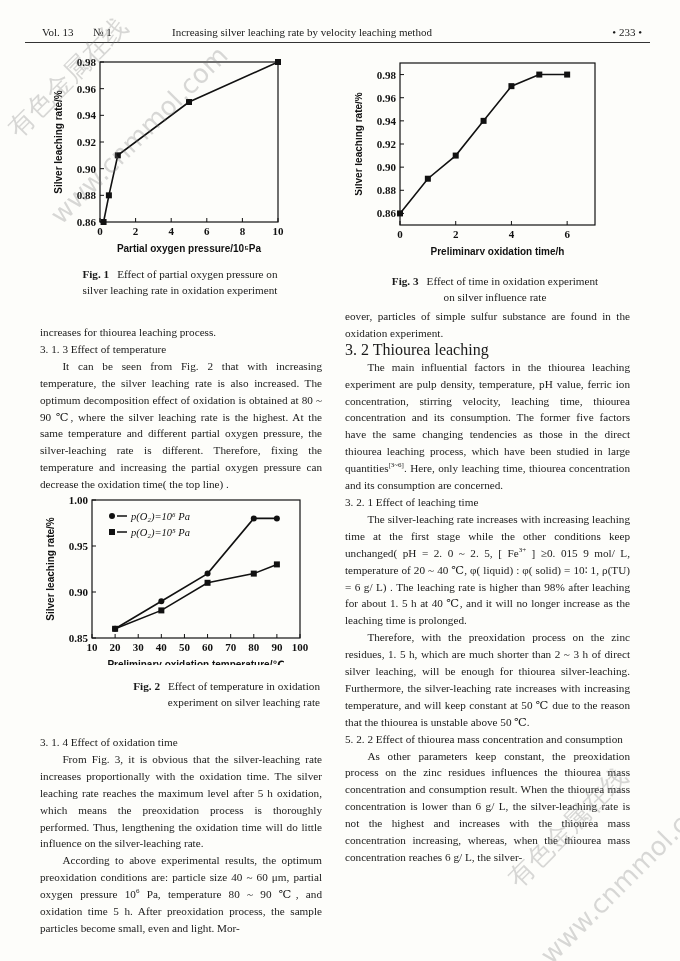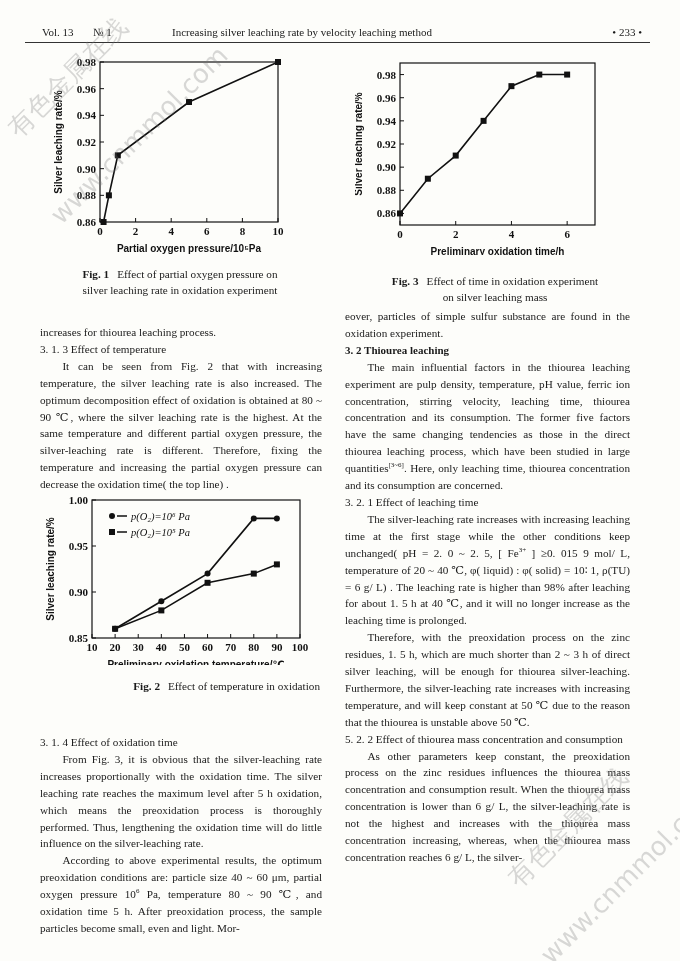--- a/index.html
+++ b/index.html
@@ -9,21 +9,21 @@
             border-bottom: 1.5px solid #333; font-size: 11px; }
   .header span { position: absolute; top: 4px; }
   .hdr-vol { left: 17px; }
   .hdr-no { left: 68px; }
   .hdr-title { left: 147px; }
   .hdr-page { right: 8px; margin-left: 12px; }
   .col { position: absolute; font-size: 11.2px; line-height: 16.9px; text-align: justify; margin-top: 8px; }
   .col p { margin: 0; }
   .indent { text-indent: 2em; }
   .sec { margin: 0; }
-  .sec-bold { font-weight: bold; font-size: 11px; margin-top: 12px; }
+  .sec-bold { font-weight: normal; font-size: 16px; margin-top: 12px; }
   .caption { position: absolute; text-align: center; font-size: 11.2px; line-height: 16px; }
   .caption b { font-weight: bold; margin-right: 8px; }
   svg text { font-family: "Liberation Serif", "DejaVu Serif", serif; fill: #111; }
   .ax-label { font-family: "Liberation Sans", "DejaVu Sans", sans-serif; font-weight: bold; }
   .watermark { position: absolute; font-family: "DejaVu Sans", sans-serif; color: rgba(120,120,120,0.28);
                font-size: 26px; transform: rotate(-45deg); white-space: nowrap; pointer-events: none; }
   sup { font-size: 7px; line-height: 0; font-family: Liberation Serif, serif; }
 </style>
 </head>
 <body>
@@ -107,21 +107,21 @@
     <rect x="42" y="155.42857142857142" width="6" height="6" fill="#111"></rect>
     <rect x="69.85714285714286" y="120.71428571428568" width="6" height="6" fill="#111"></rect>
     <rect x="97.71428571428571" y="97.57142857142851" width="6" height="6" fill="#111"></rect>
     <rect x="125.57142857142856" y="62.857142857142904" width="6" height="6" fill="#111"></rect>
     <rect x="153.42857142857142" y="28.142857142857167" width="6" height="6" fill="#111"></rect>
     <rect x="181.28571428571428" y="16.571428571428584" width="6" height="6" fill="#111"></rect>
     <rect x="209.14285714285714" y="16.571428571428584" width="6" height="6" fill="#111"></rect>
   </svg>
 <div class="caption" style="left:345px;top:266px;width:300px;margin-top:7px;">
   <div><b>Fig. 3</b><span>Effect of time in oxidation experiment</span></div>
-  <div>on silver leaching mass</div>
+  <div>on silver influence rate</div>
 </div>
 
 <div class="col" style="left:40px;top:316px;width:282px;">
   <p>increases for thiourea leaching process.</p>
   <p class="sec">3. 1. 3    Effect of temperature</p>
   <p class="indent">It can be seen from Fig. 2 that with increasing temperature, the silver leaching rate is also increased. The optimum decomposition effect of oxidation is obtained at 80 ~ 90 ℃, where the silver leaching rate is the highest. At the same temperature and different partial oxygen pressure, the silver-leaching rate is different. Therefore, fixing the temperature and increasing the partial oxygen pressure can decrease the oxidation time( the top line) .</p>
 </div>
 
 <svg id="fig2" style="position:absolute;left:40px;top:490px;" width="280" height="175">
     <rect x="52" y="10" width="208" height="138" fill="none" stroke="#111" stroke-width="1.2"></rect>
@@ -169,20 +169,21 @@
     <rect x="233.88888888888889" y="71.39999999999993" width="6" height="6" fill="#111"></rect>
     <circle cx="72" cy="26" r="3" fill="#111"></circle>
     <line x1="77" x2="87" y1="26" y2="26" stroke="#111" stroke-width="1.5"></line>
     <text x="91" y="30" font-size="10.5" font-style="italic">p(O₂)=10⁶ Pa</text>
     <rect x="69" y="39" width="6" height="6" fill="#111"></rect>
     <line x1="77" x2="87" y1="42" y2="42" stroke="#111" stroke-width="1.5"></line>
     <text x="91" y="46" font-size="10.5" font-style="italic">p(O₂)=10⁵ Pa</text>
   </svg>
 <div class="caption" style="left:40px;top:678px;width:280px;text-align:right;">
   <div><b>Fig. 2</b><span>Effect of temperature in oxidation</span></div>
+  <div>experiment on silver leaching rate</div>
 </div>
 
 <div class="col" style="left:40px;top:726px;width:282px;">
   <p class="sec">3. 1. 4    Effect of oxidation time</p>
   <p class="indent">From Fig. 3,  it is obvious that the silver-leaching rate increases proportionally with the oxidation time. The silver leaching rate reaches the maximum level after 5 h oxidation, which means the preoxidation process is thoroughly performed. Thus,  lengthening the oxidation time will do little influence on the silver-leaching rate.</p>
   <p class="indent"><span>According to above experimental results,  the optimum preoxidation conditions are:  particle size 40 ~ 60 μm,  partial oxygen pressure 10</span><sup>6</sup><span> Pa,  temperature 80 ~ 90 ℃,  and oxidation time 5 h.  After preoxidation process, the sample particles become small,  even and light.  Mor-</span></p>
 </div>
 
 <div class="col" style="left:345px;top:300px;width:285px;">
   <p>eover,  particles of simple sulfur substance are found in the oxidation experiment.</p>

